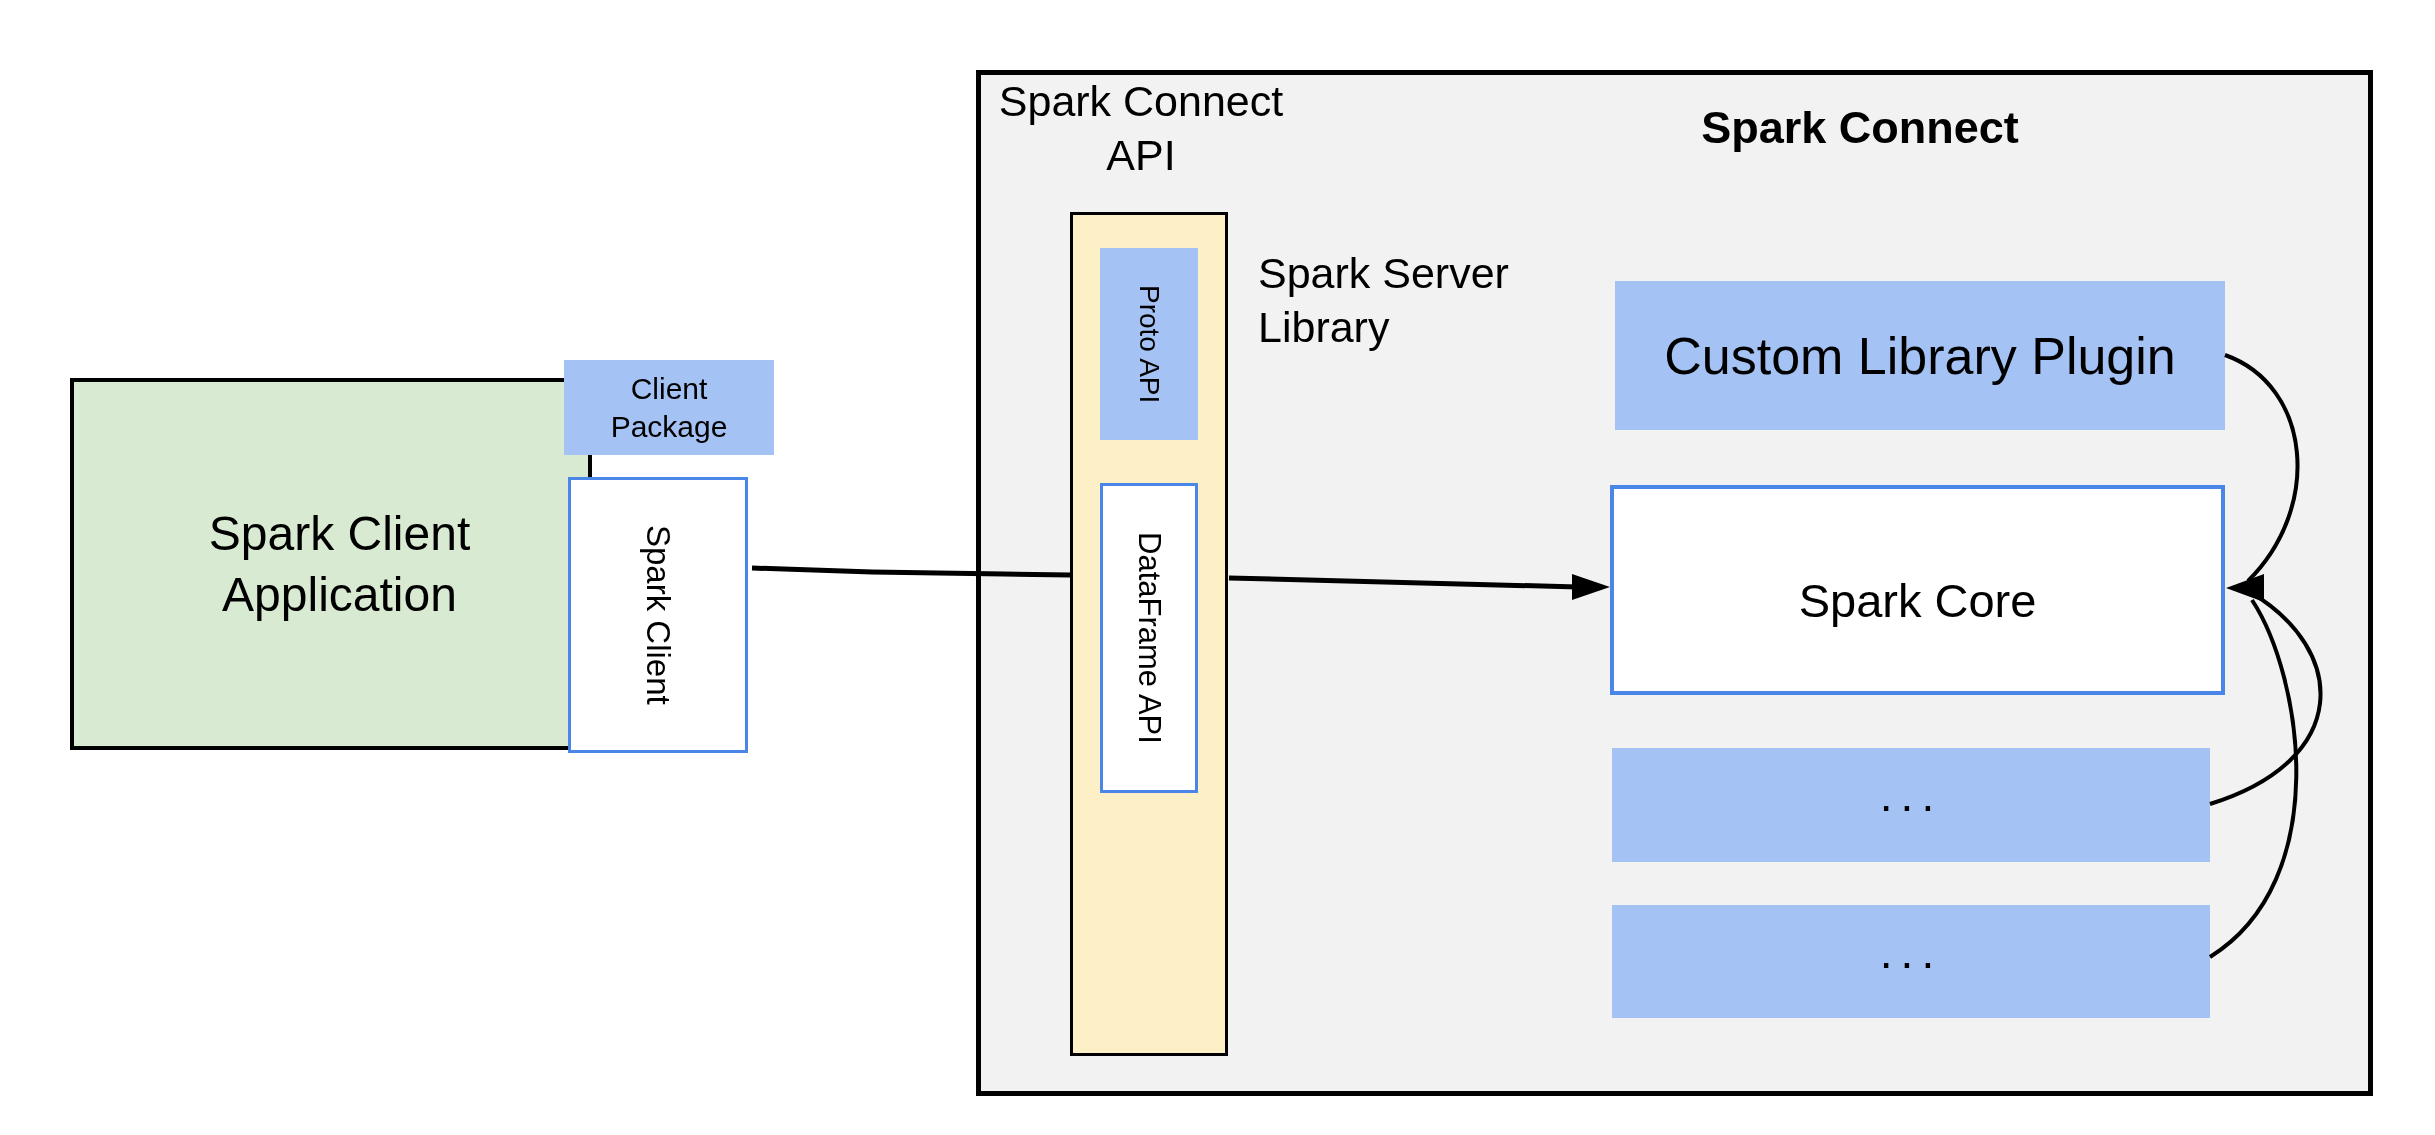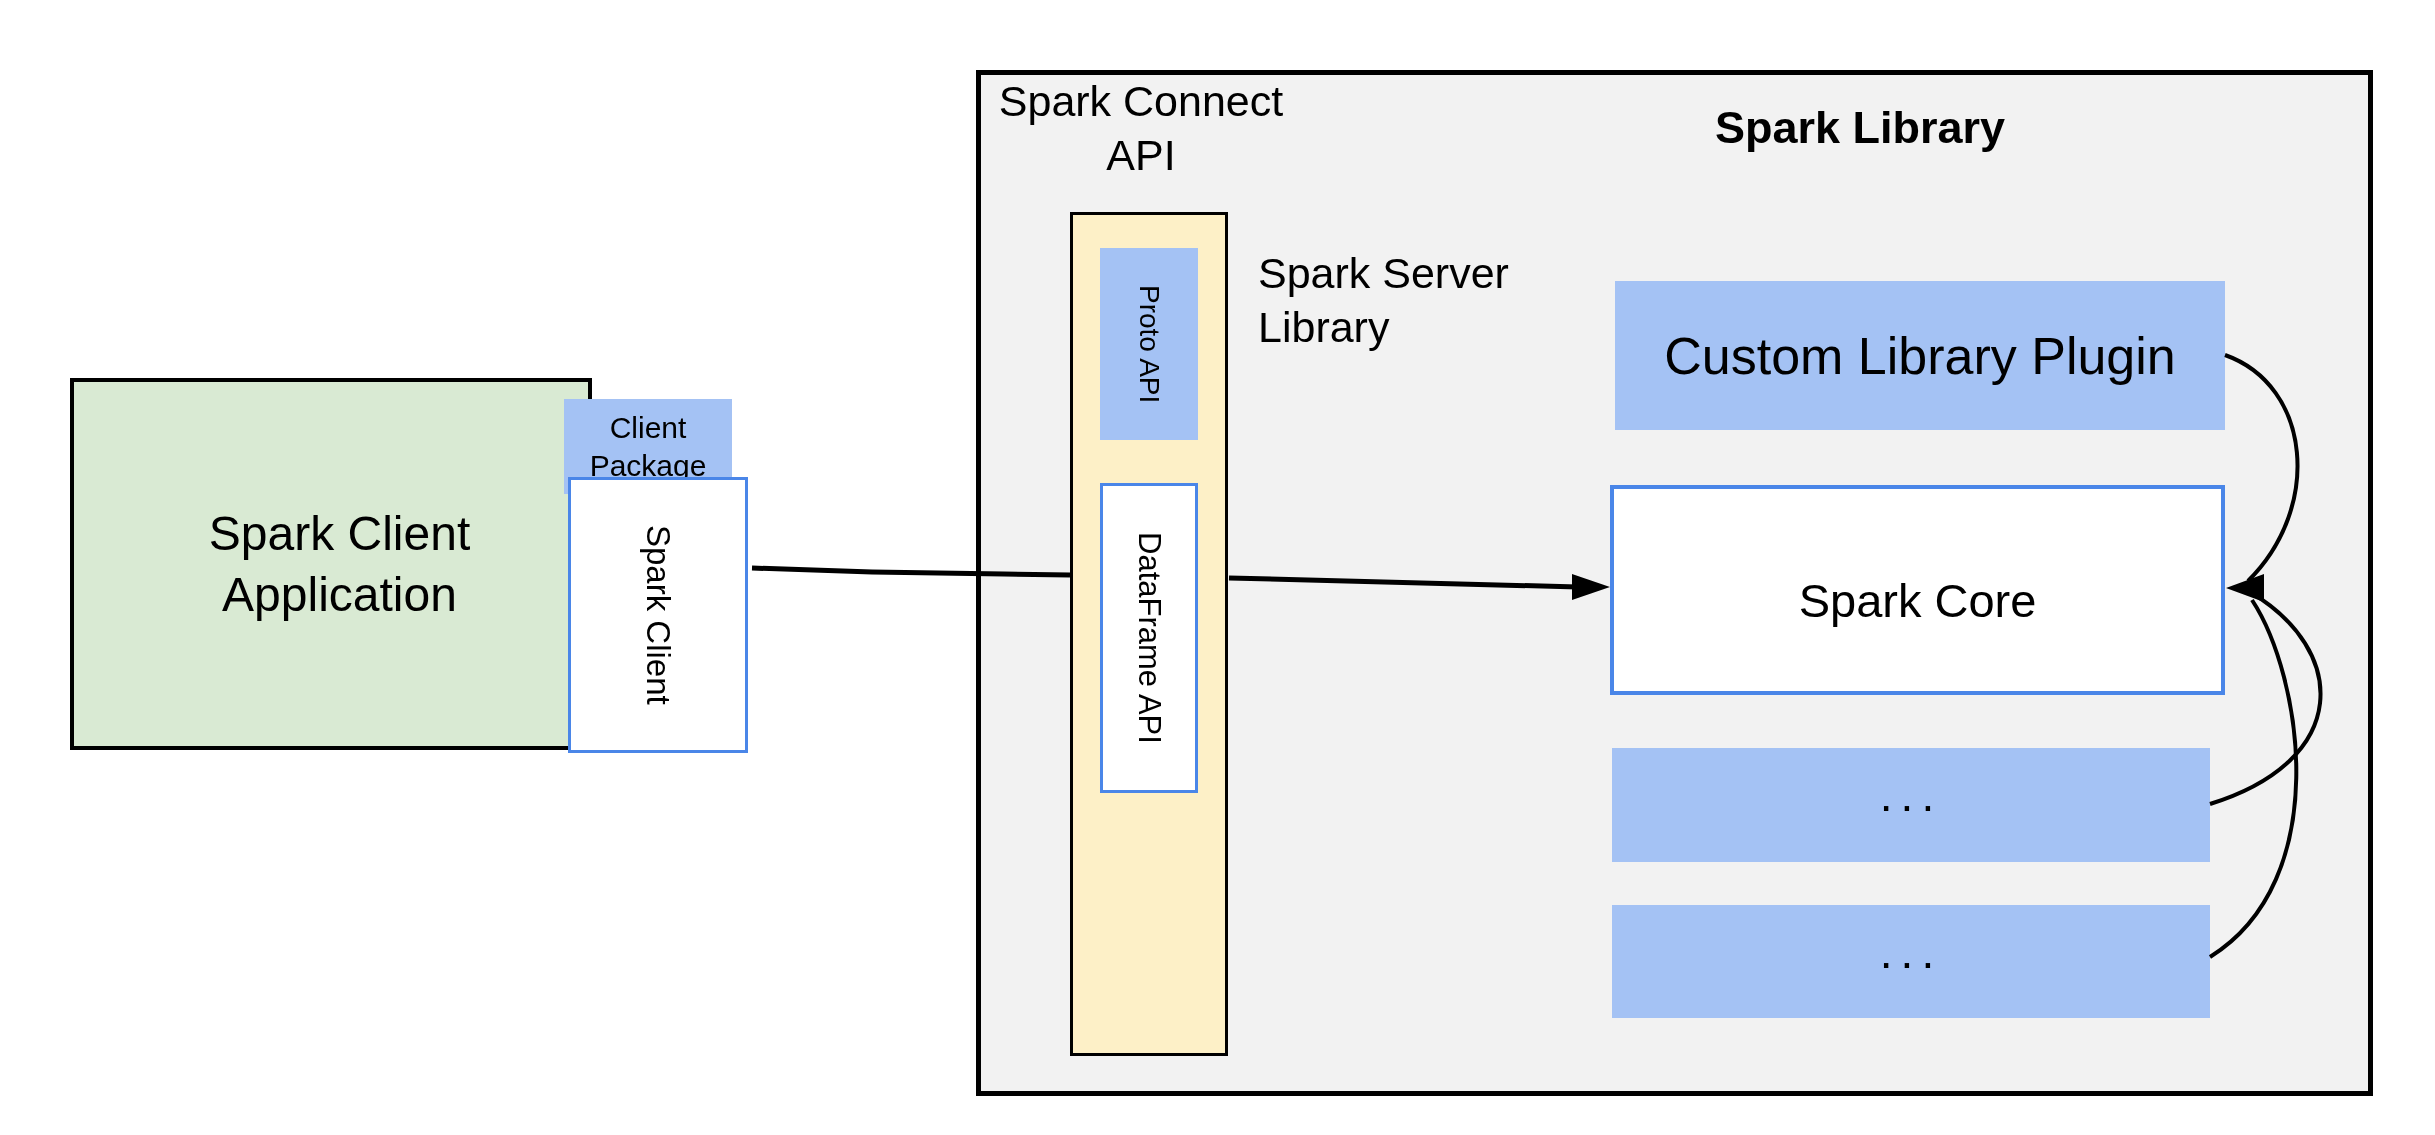--- a/index.html
+++ b/index.html
@@ -36,27 +36,27 @@
 </style>
 </head>
 <body>
 
 <div class="canvas">
 
   <div class="abs panel" style="left:976px;top:70px;width:1397px;height:1026px;"></div>
 
   <div class="abs t43 box-label" style="left:976px;top:74px;width:330px;">Spark Connect API</div>
 
-  <div class="abs t45b box-label" style="left:1660px;top:102px;width:400px;">Spark Library</div>
+  <div class="abs t45b box-label" style="left:1660px;top:102px;width:400px;">Spark Connect</div>
 
   <div class="abs green-box flexc" style="left:70px;top:378px;width:522px;height:372px;">
     <div class="box-label t48" style="width:340px;">Spark Client Application</div>
   </div>
 
-  <div class="abs blue-fill flexc" style="left:564px;top:399px;width:168px;height:95px;">
+  <div class="abs blue-fill flexc" style="left:564px;top:360px;width:210px;height:95px;">
     <div class="box-label t30" style="width:160px;">Client Package</div>
   </div>
 
   <div class="abs white-blue flexc" style="left:568px;top:477px;width:180px;height:276px;">
     <div class="vtext t33">Spark Client</div>
   </div>
 
   <div class="abs yellow-box" style="left:1070px;top:212px;width:158px;height:844px;"></div>
 
   <div class="abs blue-fill flexc" style="left:1100px;top:248px;width:98px;height:192px;">

